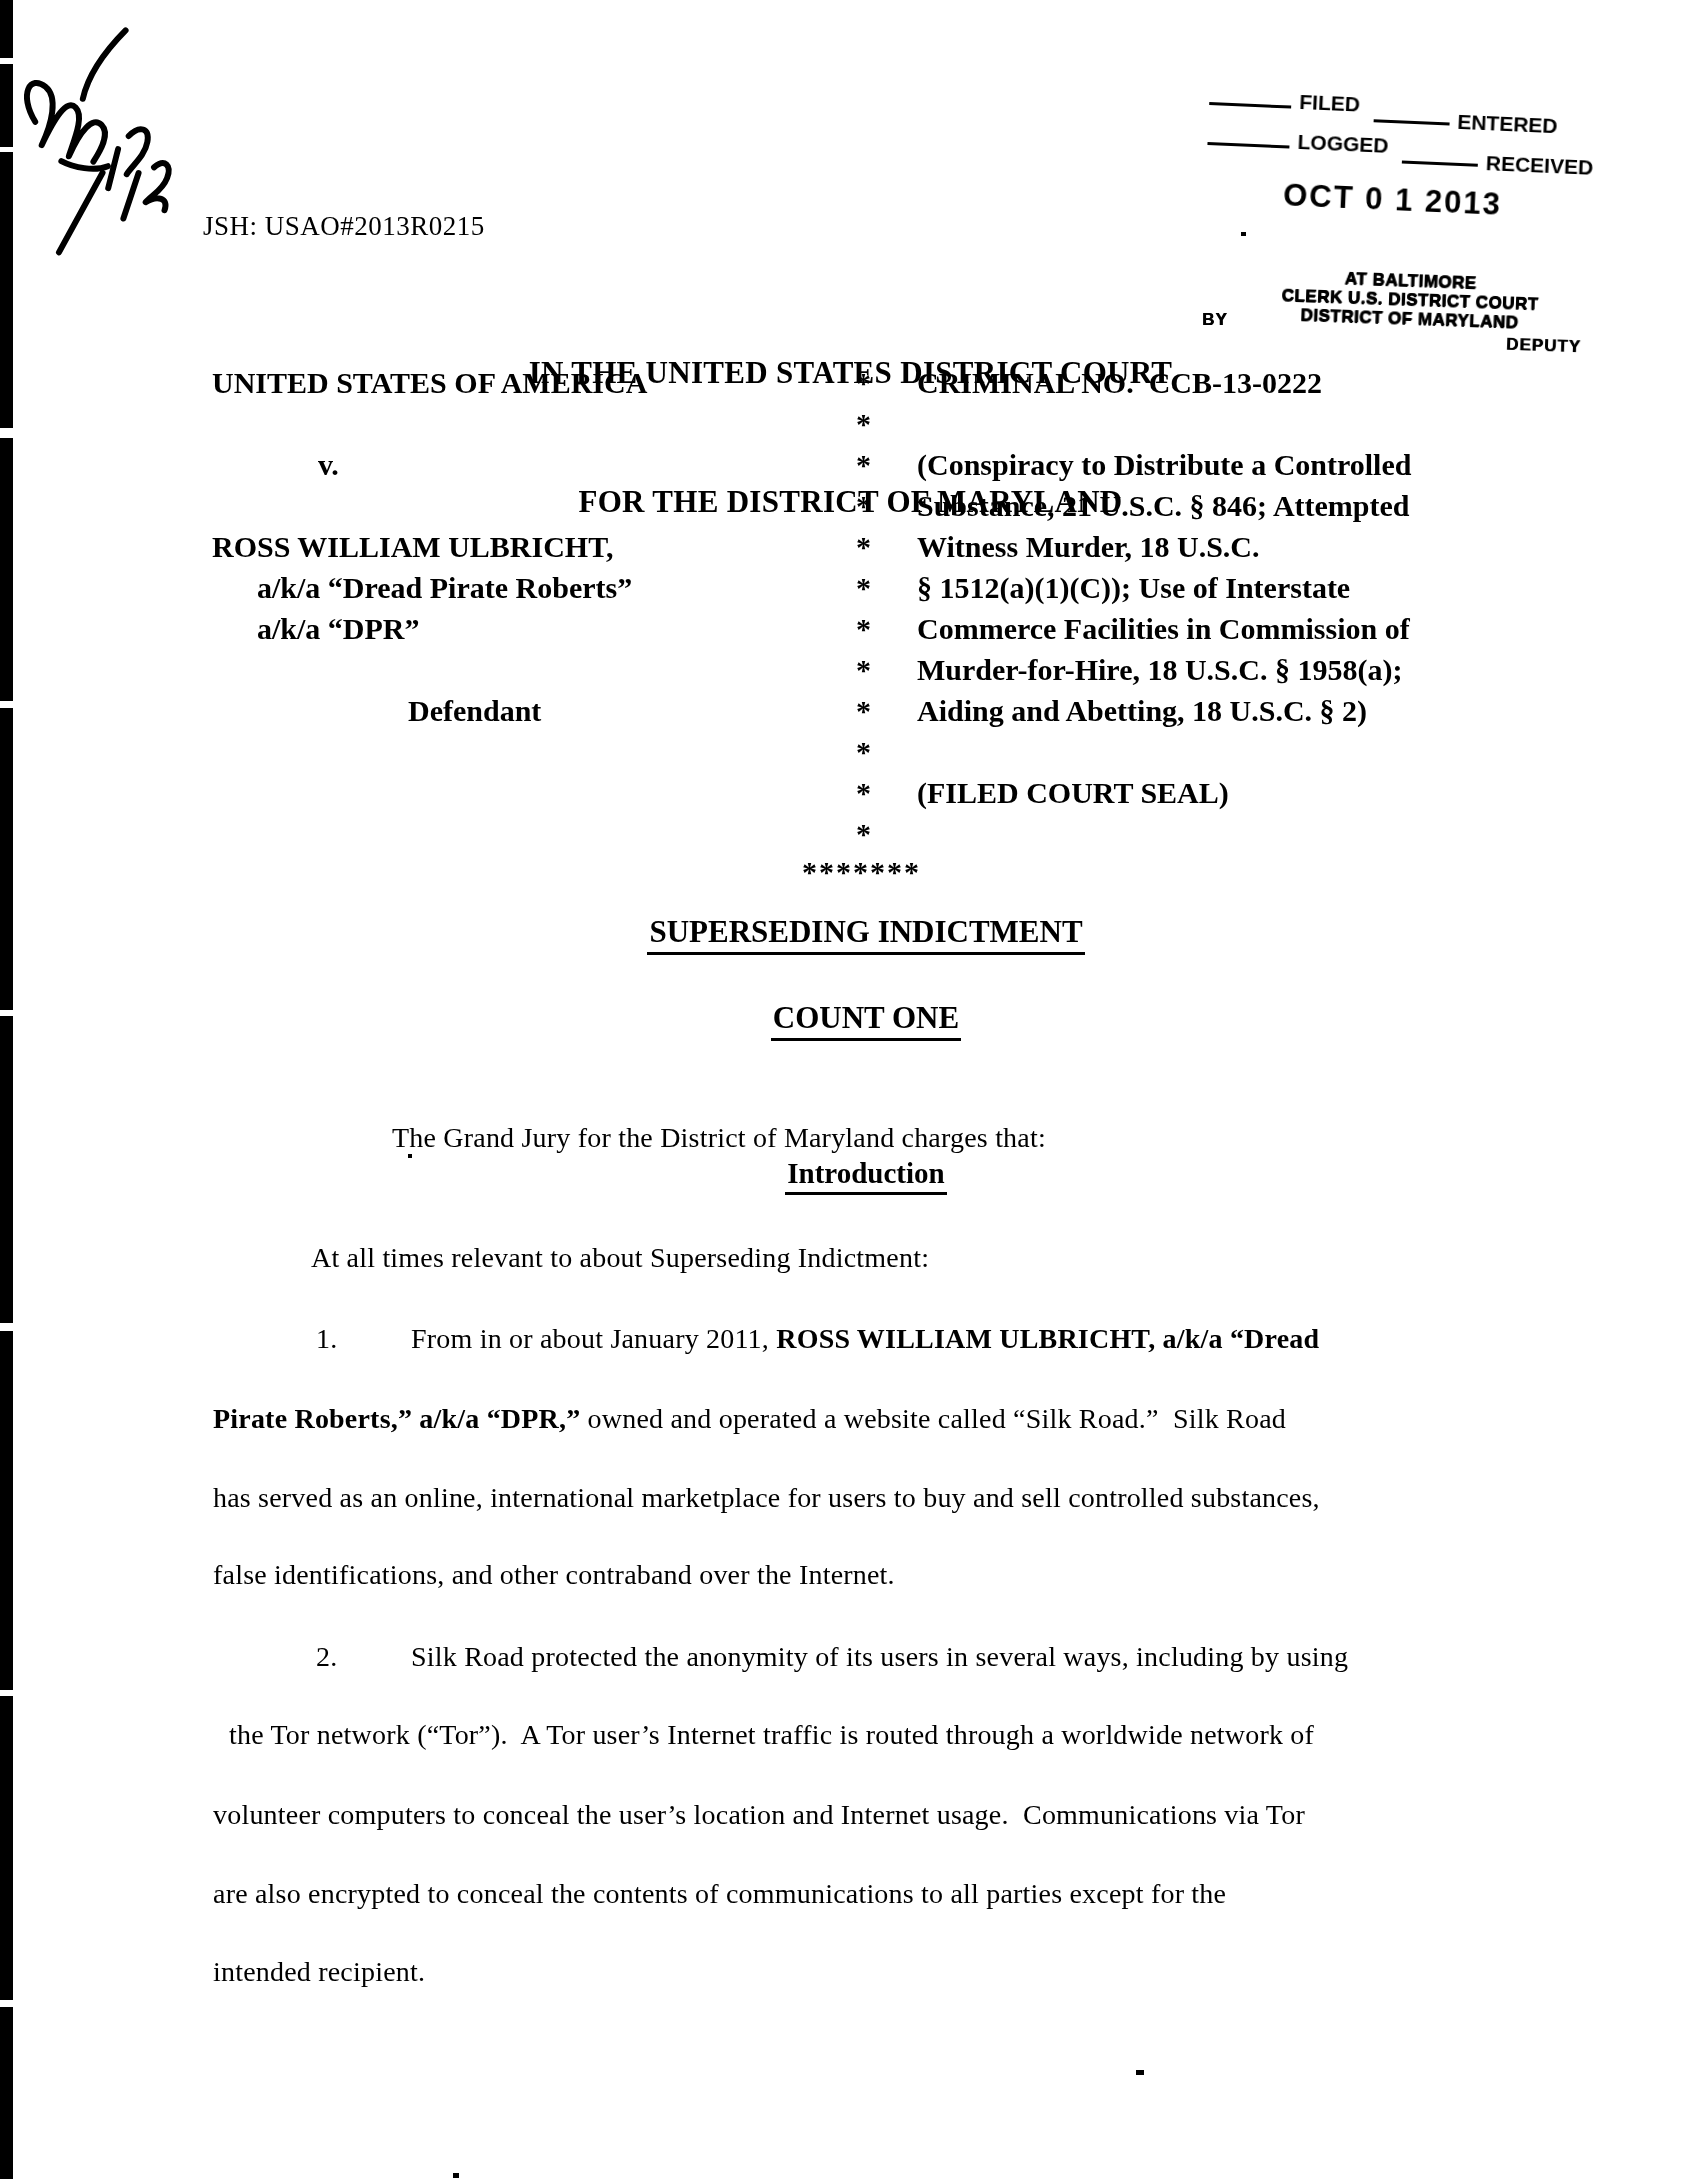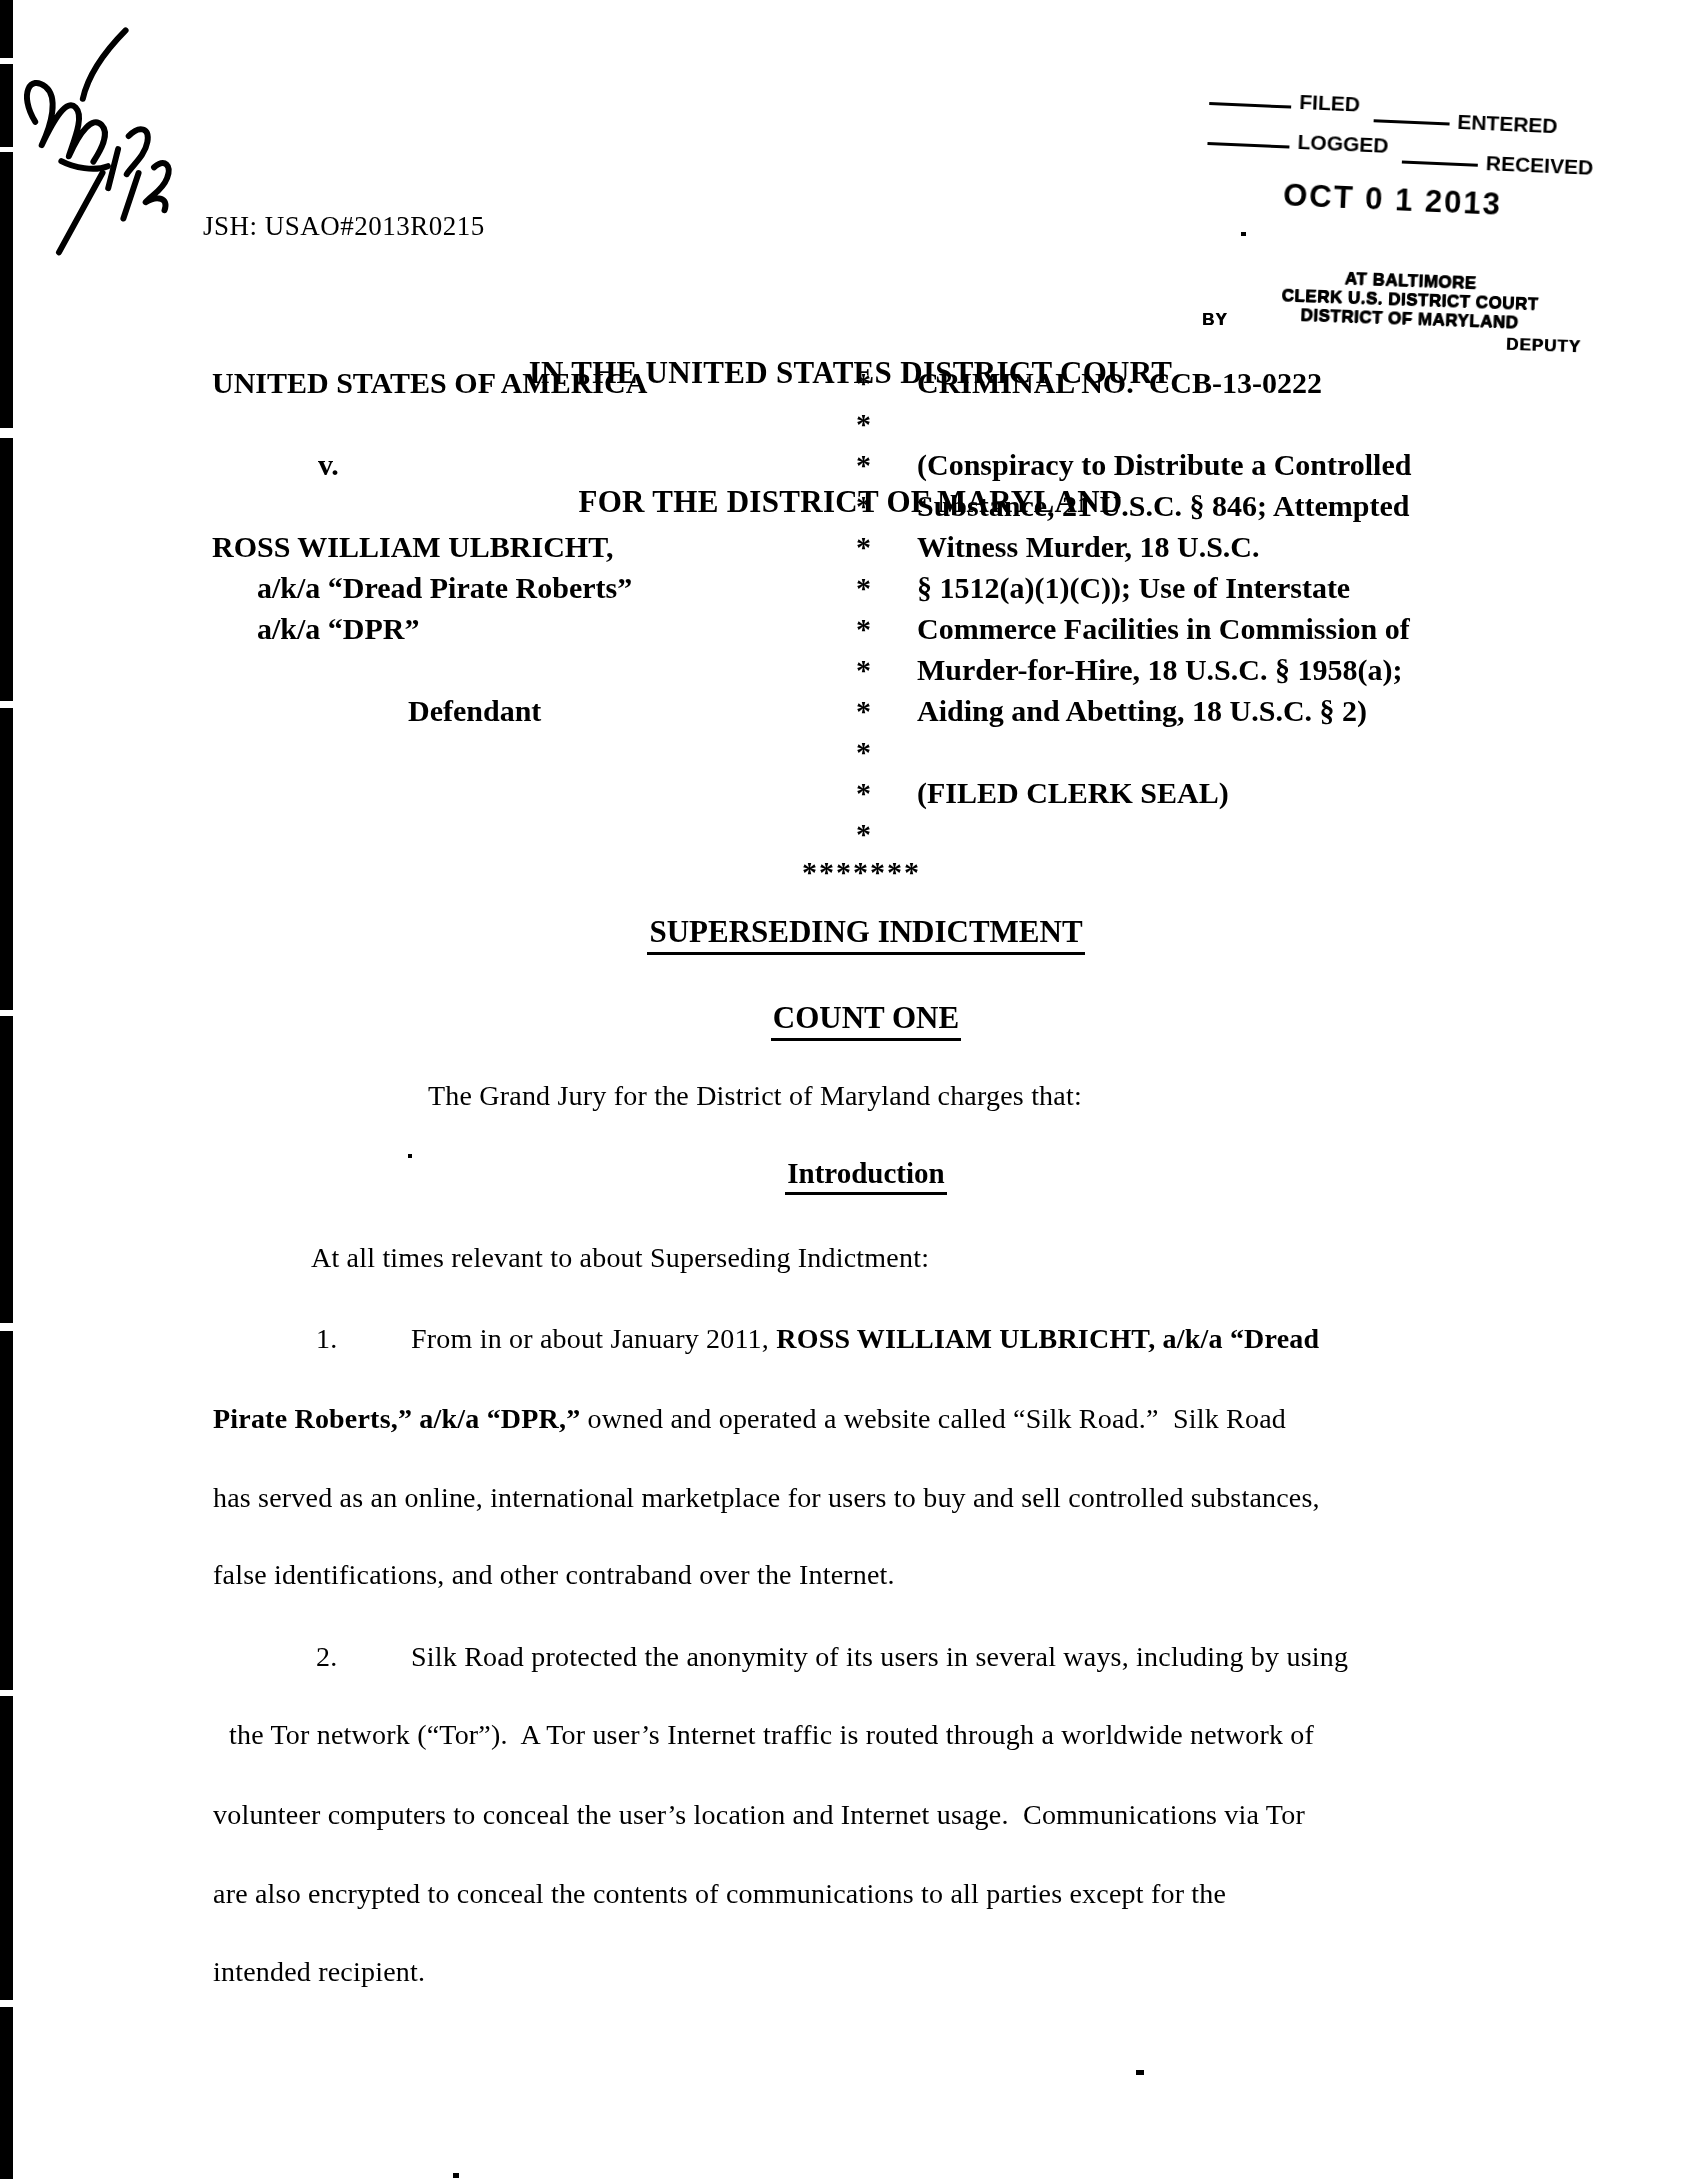--- a/index.html
+++ b/index.html
@@ -73,21 +73,21 @@
   .head-count { top:1000px; font-weight:bold; font-size:31px; }
   .head-intro { top:1157px; font-weight:bold; font-size:29px; }
   .underline { border-bottom:3px solid #000; padding:0 2px 3px 2px; }
 
   
   .bodyline { position:absolute; font-size:28px; white-space:pre; letter-spacing:0.2px; }
   .bodyline b { font-weight:bold; }
   .pnum { display:inline-block; width:95px; }
   .l-margin { left:213px; }
   .l-indent { left:316px; }
-  .l-grand { left:428px; }
+  .l-grand { left:392px;margin-top:42px; }
   .l-times { left:311px; }
 </style>
 </head>
 <body>
 
 <div class="page">
 
   <div class="edge-bar">
     <div class="notch" style="top:58px;height:6px;"></div>
     <div class="notch" style="top:147px;height:5px;"></div>
@@ -180,21 +180,21 @@
     <div class="cap-row">
       <span class="cap-left ind-def">Defendant</span>
       <span class="cap-star">*</span>
       <span class="cap-right">Aiding and Abetting, 18 U.S.C. § 2)</span>
     </div>
     <div class="cap-row">
       <span class="cap-star">*</span>
     </div>
     <div class="cap-row">
       <span class="cap-star">*</span>
-      <span class="cap-right">(FILED CLERK SEAL)</span>
+      <span class="cap-right">(FILED COURT SEAL)</span>
     </div>
     <div class="cap-row">
       <span class="cap-star">*</span>
     </div>
   </div>
 
   <div class="stars-row">*******</div>
 
   <div class="center-head head-superseding"><span class="underline">SUPERSEDING INDICTMENT</span></div>
   <div class="center-head head-count"><span class="underline">COUNT ONE</span></div>

